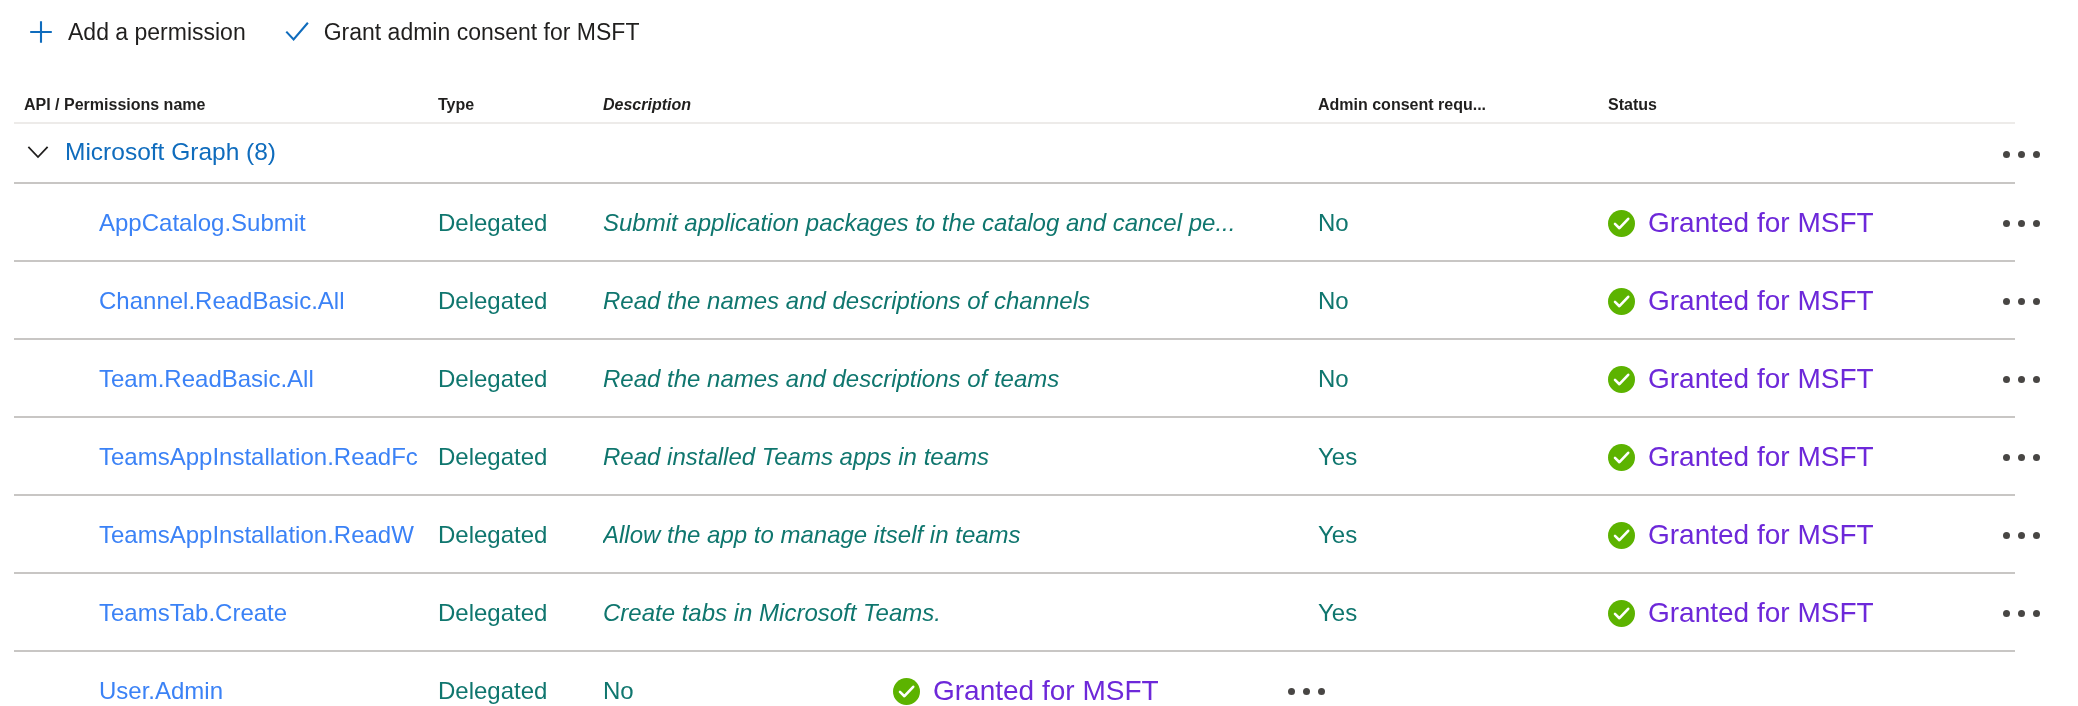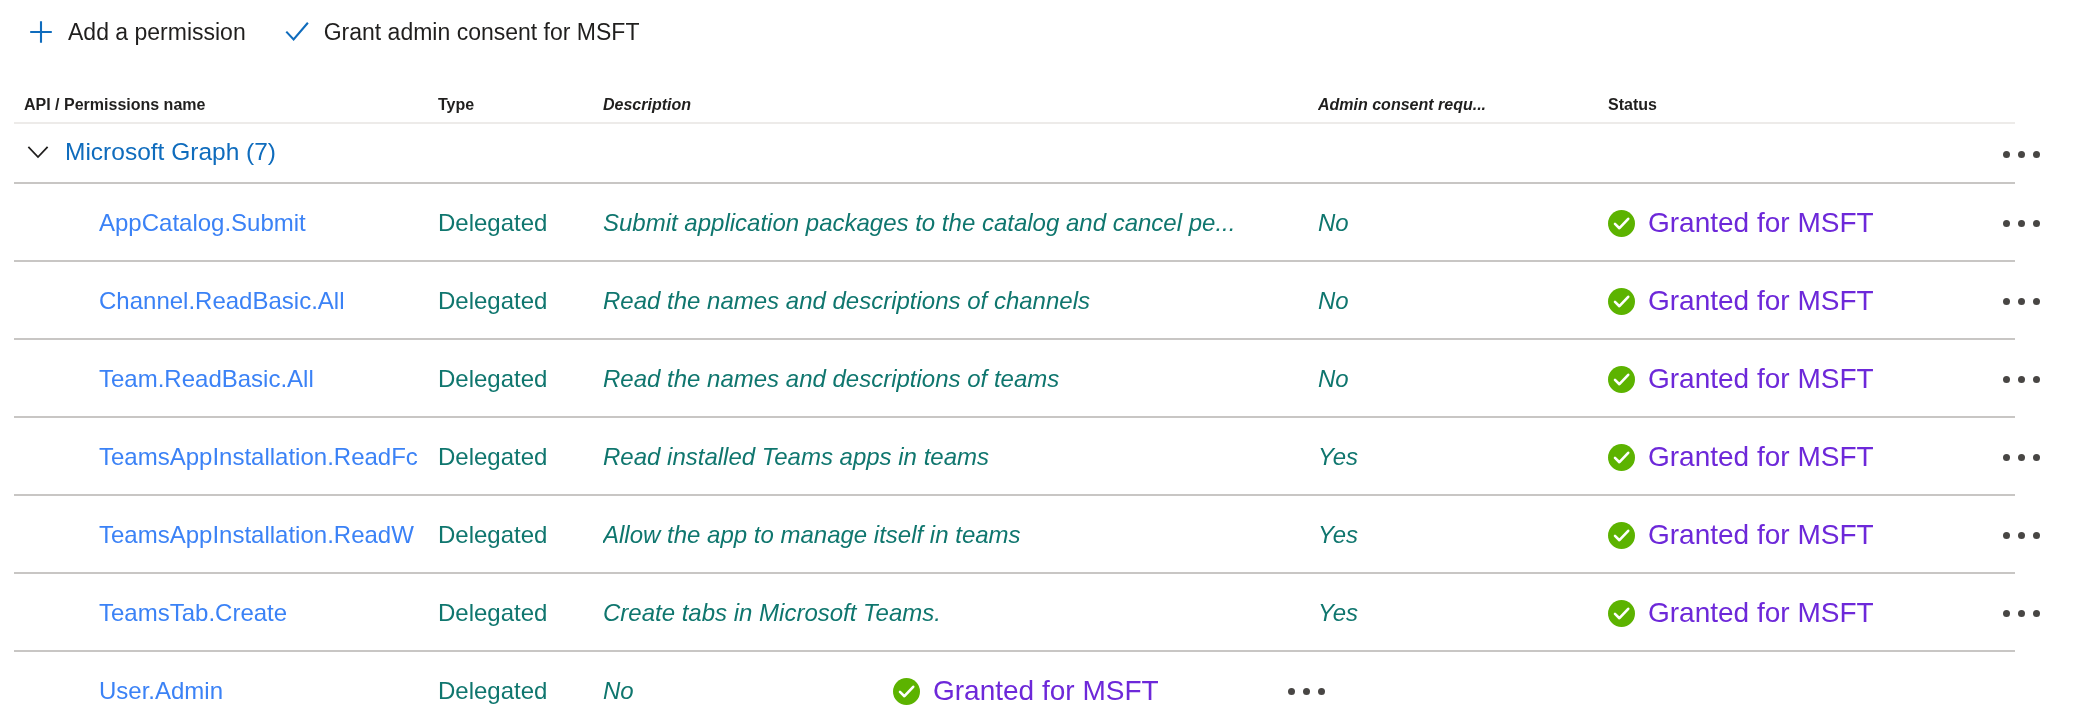--- a/index.html
+++ b/index.html
@@ -84,21 +84,21 @@
   .row.header-row { height: 60px; align-items: flex-end; padding-bottom: 10px; }
   .row.header-row::after { background: #edebe9; height: 2px; }
 
   .row.group-row { height: 60px; }
   .row.last-row::after { background: #c8c6c4; }
 
   
   .c-name    { width: 438px; flex: none; padding-left: 24px; box-sizing: border-box; overflow: hidden; white-space: nowrap; }
   .c-type    { width: 165px; flex: none; box-sizing: border-box; overflow: hidden; white-space: nowrap; }
   .c-desc    { width: 715px; flex: none; box-sizing: border-box; overflow: hidden; white-space: nowrap; text-overflow: clip; font-style: italic; }
-  .c-consent { width: 290px; flex: none; box-sizing: border-box; overflow: hidden; white-space: nowrap; font-style: italic; }
+  .c-consent { width: 290px; flex: none; box-sizing: border-box; overflow: hidden; white-space: nowrap; }
   .c-status  { width: 370px; flex: none; box-sizing: border-box; overflow: hidden; white-space: nowrap; display: flex; align-items: center; gap: 13px; }
   .c-menu    { flex: 1 1 auto; display: flex; align-items: center; justify-content: flex-start; padding-left: 15px; box-sizing: border-box; }
 
   .hdr {
     font-size: 16px;
     font-weight: bold;
     color: #201f1e;
     letter-spacing: 0;
   }
   .hdr.c-name { padding-left: 24px; }
@@ -217,21 +217,21 @@
     </div>
 
     <div class="row group-row">
       <div class="c-name" style="padding-left:14px;">
         <button class="group-toggle">
           <span class="chev">
             <svg width="28" height="28" viewBox="0 0 28 28" aria-hidden="true">
               <path d="M5 9.5 L14 19 L23 9.5" stroke="#201f1e" stroke-width="1.8" fill="none" stroke-linecap="square"></path>
             </svg>
           </span>
-          <span class="group-label">Microsoft Graph (7)</span>
+          <span class="group-label">Microsoft Graph (8)</span>
         </button>
       </div>
       <div class="c-type"></div>
       <div class="c-desc"></div>
       <div class="c-consent"></div>
       <div class="c-status"></div>
       <div class="c-menu">
         <button class="menu-btn">
           <span class="dot"></span>
             <span class="dot"></span>

